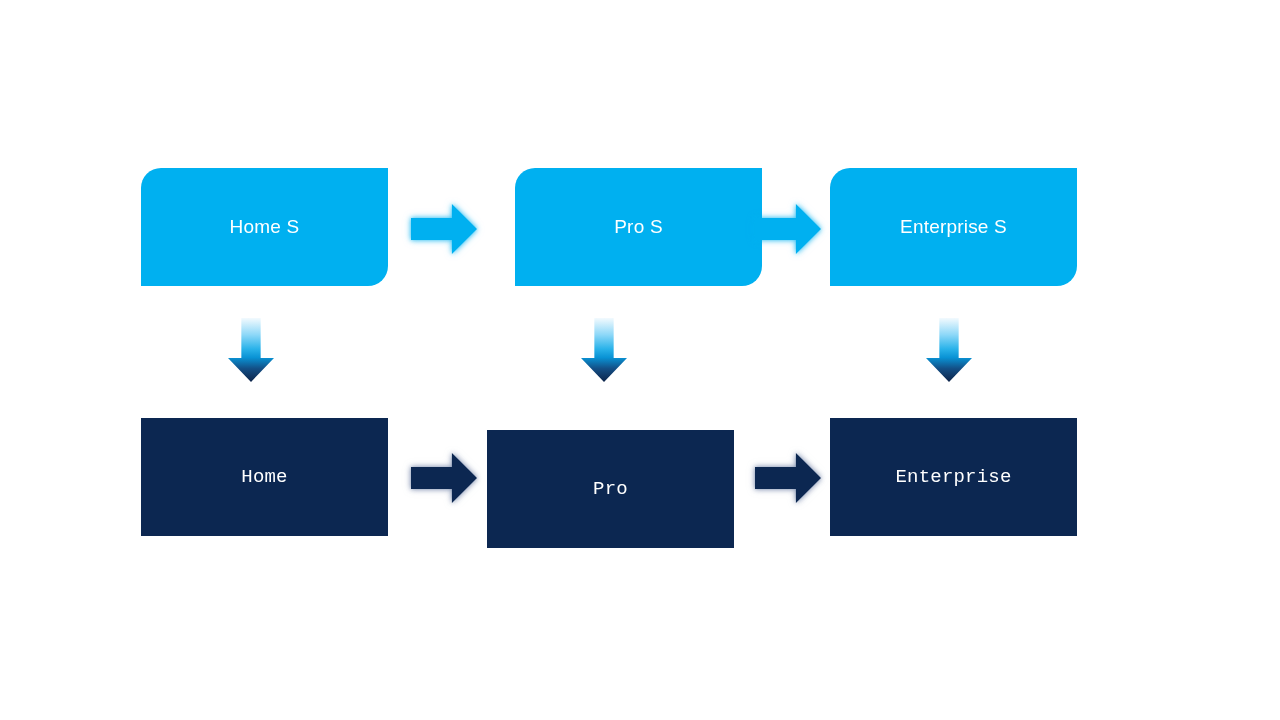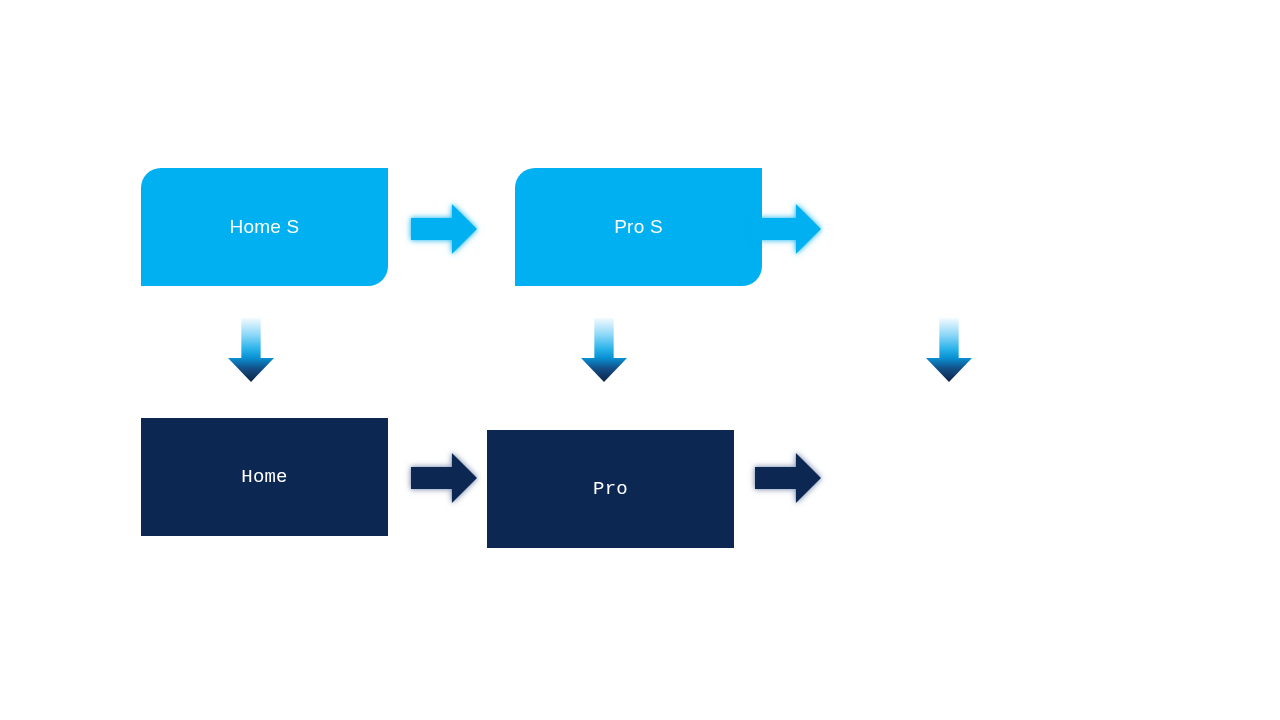--- a/index.html
+++ b/index.html
@@ -75,38 +75,44 @@
 <body>
 
 <div class="canvas">
 
   <div class="node tier-top" style="left:141px; top:168px;">
     <span class="node-label">Home S</span>
   </div>
   <div class="node tier-top" style="left:487px; top:168px;margin-left:28px;">
     <span class="node-label">Pro S</span>
   </div>
+  <div class="node tier-top" style="left:830px; top:168px;">
+    <span class="node-label">Enterprise S</span>
+  </div>
 
   <div class="harrow-wrap glow-light" style="left:411px; top:204px;">
     <div class="harrow fill-light"></div>
   </div>
   <div class="harrow-wrap glow-light" style="left:755px; top:204px;">
     <div class="harrow fill-light"></div>
   </div>
 
   <div class="darrow" style="left:228px; top:318px;"></div>
   <div class="darrow" style="left:581px; top:318px;"></div>
   <div class="darrow" style="left:926px; top:318px;"></div>
 
   <div class="node tier-bottom" style="left:141px; top:418px;">
     <span class="node-label">Home</span>
   </div>
   <div class="node tier-bottom" style="left:487px; top:430px;">
     <span class="node-label">Pro</span>
   </div>
+  <div class="node tier-bottom" style="left:830px; top:418px;">
+    <span class="node-label">Enterprise</span>
+  </div>
 
   <div class="harrow-wrap glow-dark" style="left:411px; top:453px;">
     <div class="harrow fill-dark"></div>
   </div>
   <div class="harrow-wrap glow-dark" style="left:755px; top:453px;">
     <div class="harrow fill-dark"></div>
   </div>
 
 </div>
 

